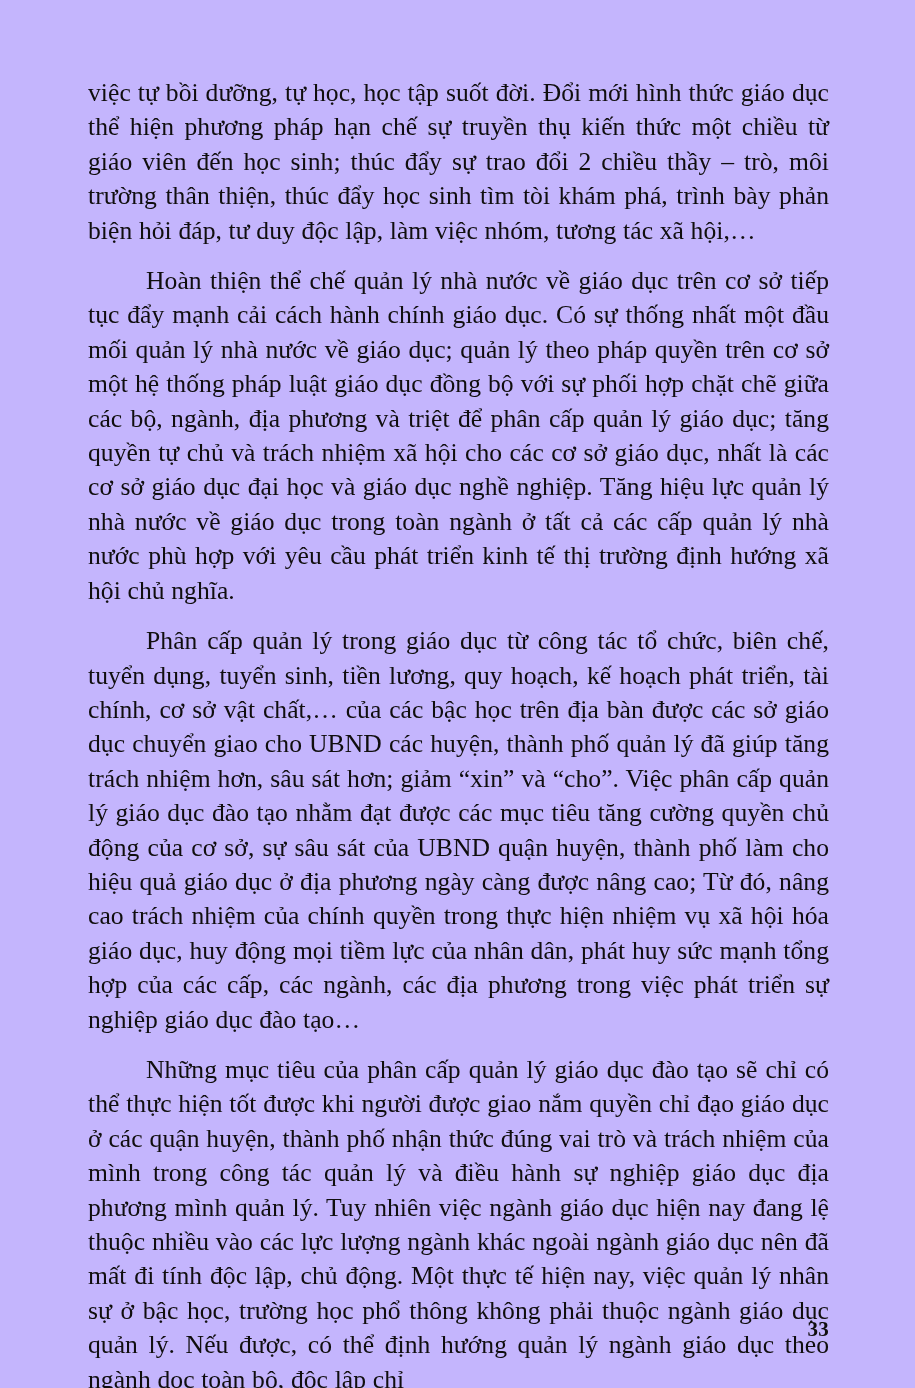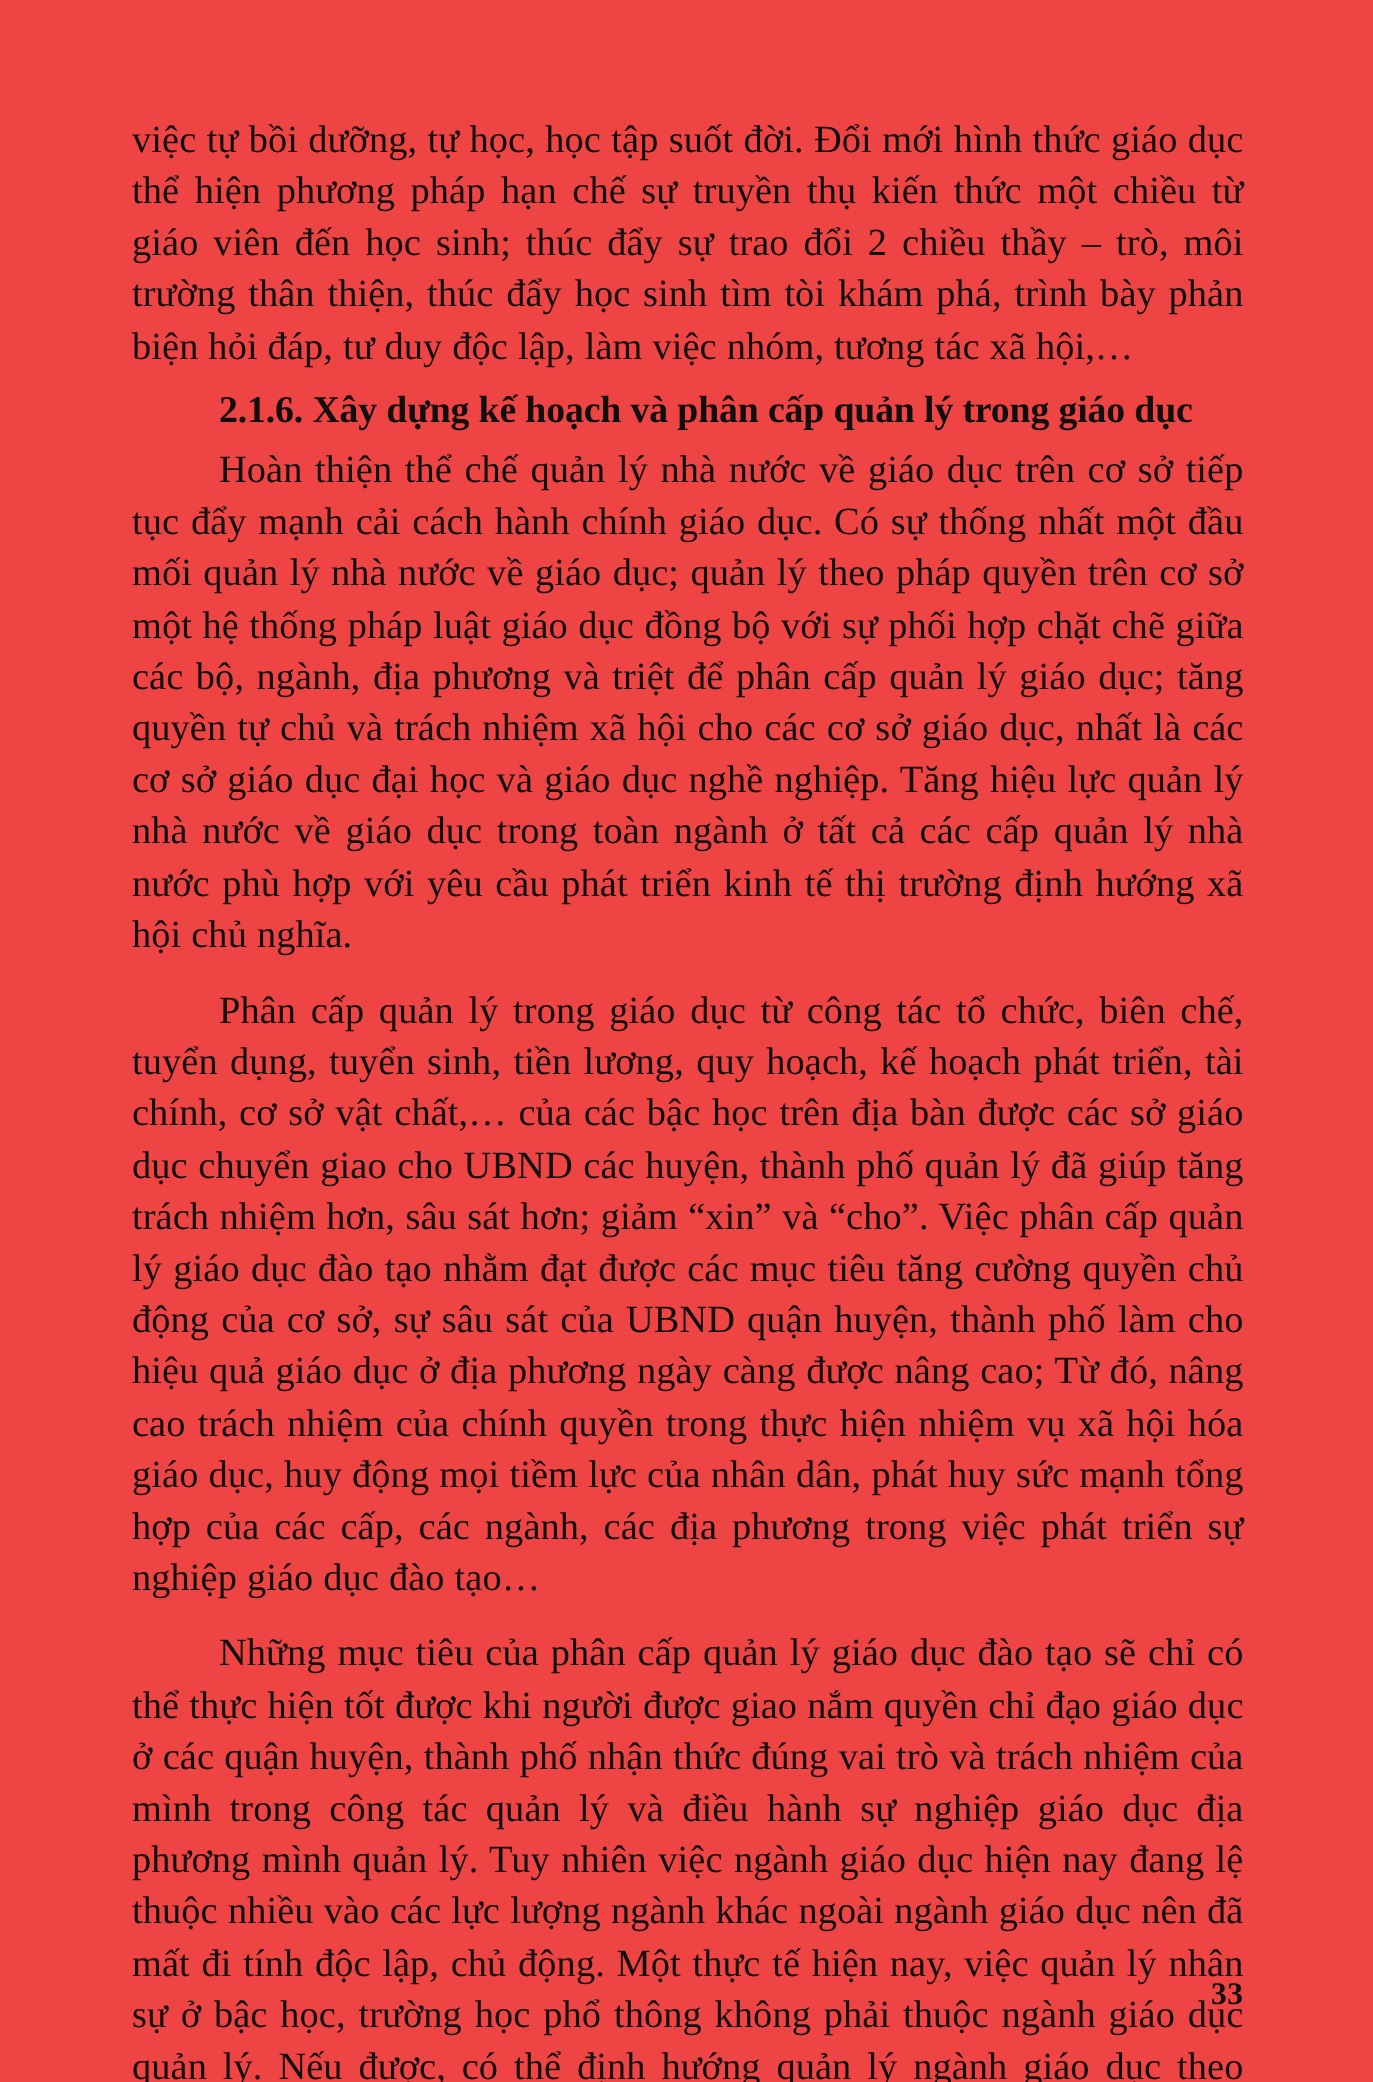--- a/index.html
+++ b/index.html
@@ -14,21 +14,21 @@
     font-family: "Liberation Serif", "DejaVu Serif", serif;
     color: #100e0e;
     -webkit-font-smoothing: antialiased;
   }
 
   .page {
     position: absolute;
     top: 0; left: 0;
     width: 915px;
     height: 1388px;
-    background: #ef4444;
+    background: #c4b5fd;
     overflow: hidden;
   }
 
   .content {
     position: absolute;
     left: 88px;
     top: 76px;
     width: 741px;
   }
 
@@ -76,21 +76,20 @@
 </style>
 </head>
 <body>
 
 <div class="page">
 
   <div class="content">
 
     <p class="para no-indent">việc tự bồi dưỡng, tự học, học tập suốt đời. Đổi mới hình thức giáo dục thể hiện phương pháp hạn chế sự truyền thụ kiến thức một chiều từ giáo viên đến học sinh; thúc đẩy sự trao đổi 2 chiều thầy – trò, môi trường thân thiện, thúc đẩy học sinh tìm tòi khám phá, trình bày phản biện hỏi đáp, tư duy độc lập, làm việc nhóm, tương tác xã hội,…</p>
 
-    <h2 class="heading">2.1.6. Xây dựng kế hoạch và phân cấp quản lý trong giáo dục</h2>
 
     <p class="para">Hoàn thiện thể chế quản lý nhà nước về giáo dục trên cơ sở tiếp tục đẩy mạnh cải cách hành chính giáo dục. Có sự thống nhất một đầu mối quản lý nhà nước về giáo dục; quản lý theo pháp quyền trên cơ sở một hệ thống pháp luật giáo dục đồng bộ với sự phối hợp chặt chẽ giữa các bộ, ngành, địa phương và triệt để phân cấp quản lý giáo dục; tăng quyền tự chủ và trách nhiệm xã hội cho các cơ sở giáo dục, nhất là các cơ sở giáo dục đại học và giáo dục nghề nghiệp. Tăng hiệu lực quản lý nhà nước về giáo dục trong toàn ngành ở tất cả các cấp quản lý nhà nước phù hợp với yêu cầu phát triển kinh tế thị trường định hướng xã hội chủ nghĩa.</p>
 
     <p class="para">Phân cấp quản lý trong giáo dục từ công tác tổ chức, biên chế, tuyển dụng, tuyển sinh, tiền lương, quy hoạch, kế hoạch phát triển, tài chính, cơ sở vật chất,… của các bậc học trên địa bàn được các sở giáo dục chuyển giao cho UBND các huyện, thành phố quản lý đã giúp tăng trách nhiệm hơn, sâu sát hơn; giảm “xin” và “cho”. Việc phân cấp quản lý giáo dục đào tạo nhằm đạt được các mục tiêu tăng cường quyền chủ động của cơ sở, sự sâu sát của UBND quận huyện, thành phố làm cho hiệu quả giáo dục ở địa phương ngày càng được nâng cao; Từ đó, nâng cao trách nhiệm của chính quyền trong thực hiện nhiệm vụ xã hội hóa giáo dục, huy động mọi tiềm lực của nhân dân, phát huy sức mạnh tổng hợp của các cấp, các ngành, các địa phương trong việc phát triển sự nghiệp giáo dục đào tạo…</p>
 
     <p class="para">Những mục tiêu của phân cấp quản lý giáo dục đào tạo sẽ chỉ có thể thực hiện tốt được khi người được giao nắm quyền chỉ đạo giáo dục ở các quận huyện, thành phố nhận thức đúng vai trò và trách nhiệm của mình trong công tác quản lý và điều hành sự nghiệp giáo dục địa phương mình quản lý. Tuy nhiên việc ngành giáo dục hiện nay đang lệ thuộc nhiều vào các lực lượng ngành khác ngoài ngành giáo dục nên đã mất đi tính độc lập, chủ động. Một thực tế hiện nay, việc quản lý nhân sự ở bậc học, trường học phổ thông không phải thuộc ngành giáo dục quản lý. Nếu được, có thể định hướng quản lý ngành giáo dục theo ngành dọc toàn bộ, độc lập chỉ</p>
 
   </div>
 
   <div class="page-number">33</div>

